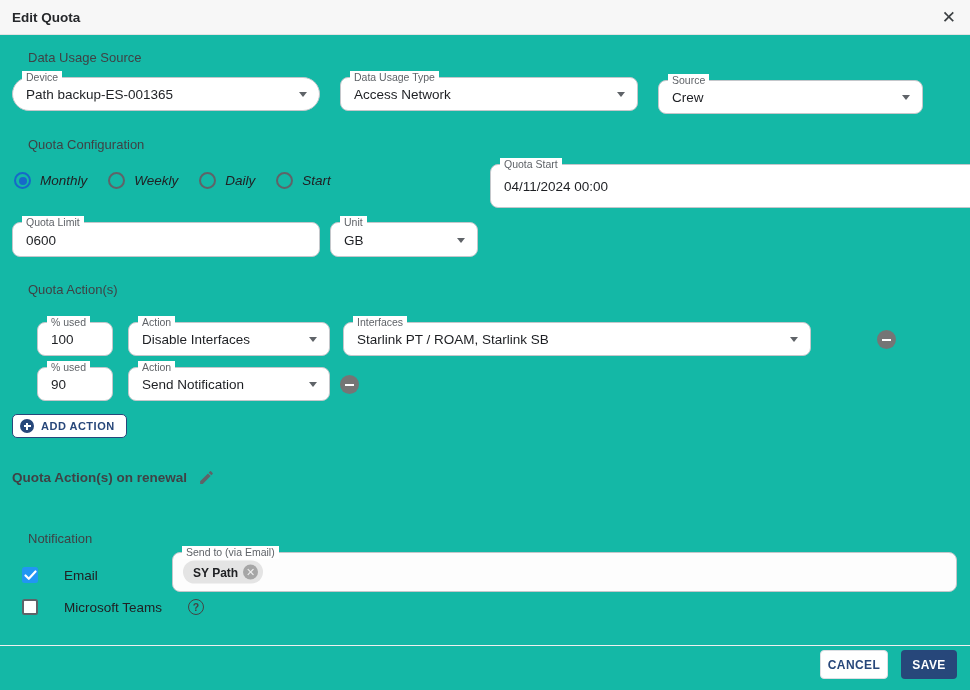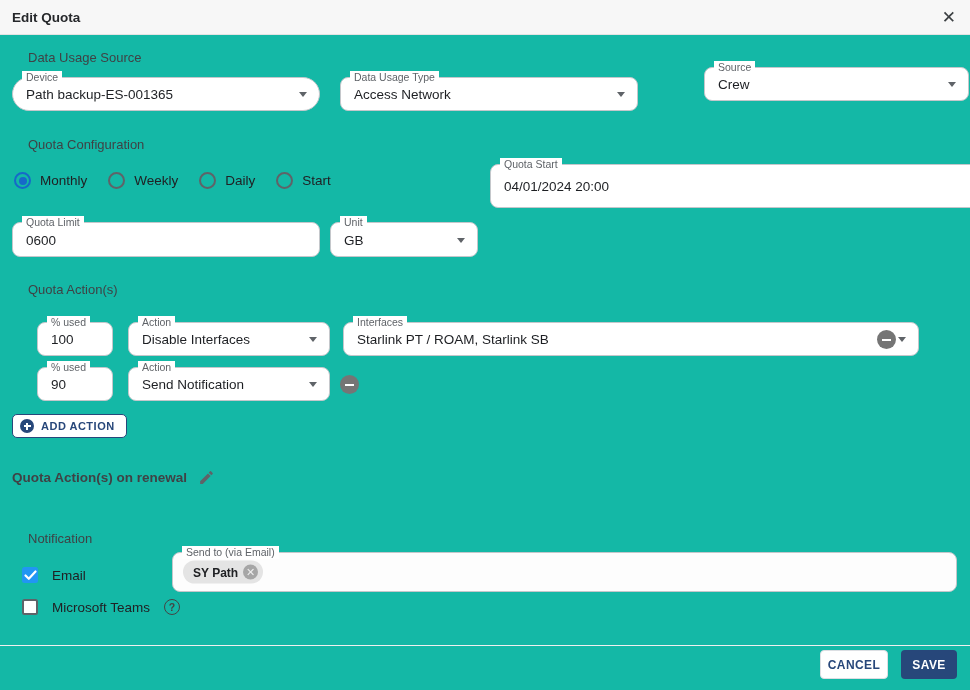--- a/index.html
+++ b/index.html
@@ -48,21 +48,21 @@
   .radio-item { display:flex; align-items:center; gap:9px; cursor:pointer; }
   .radio-circle {
     width:17px; height:17px; border:2px solid #5f6368; border-radius:50%;
     position:relative; flex:0 0 auto;
   }
   .radio-item.selected .radio-circle { border-color:#1669c9; }
   .radio-item.selected .radio-circle::after {
     content:""; position:absolute; left:2.5px; top:2.5px; width:8px; height:8px;
     border-radius:50%; background:#1669c9;
   }
-  .radio-label { font-size:13.5px; color:#202124; }
+  .radio-label { font-size:13.5px; color:#202124;font-style:italic; }
 
   
   .minus-btn {
     position:absolute; width:19px; height:19px; border-radius:50%;
     background:#757575; cursor:pointer;
   }
   .minus-btn::after {
     content:""; position:absolute; left:5px; top:8.5px; width:9px; height:2px; background:#fff;
   }
 
@@ -78,21 +78,21 @@
   }
   .plus-circle::after {
     content:""; position:absolute; left:6px; top:3.5px; width:2px; height:7px; background:#fff;
   }
   .add-action-label { font-size:11px; font-weight:700; letter-spacing:0.5px; color:#27477a; }
 
   .renewal-row { position:absolute; left:12px; top:469px; display:flex; align-items:center; gap:11px; }
   .renewal-label { font-size:13.5px; font-weight:600; color:#3f4245; }
 
   
-  .check-row { position:absolute; display:flex; align-items:flex-end; gap:14px; }
+  .check-row { position:absolute; display:flex; align-items:flex-end; gap:26px; }
   .checkbox {
     width:16px; height:16px; border-radius:2.5px; position:relative; cursor:pointer; flex:0 0 auto;
   }
   .checkbox.checked { background:#2196f3; }
   .checkbox.unchecked { background:#fff; border:2px solid #5f6368; }
   .checkbox.checked svg { position:absolute; left:1.5px; top:2.5px; }
   .check-label { font-size:13.5px; color:#202124; }
   .help-circle {
     width:16px; height:16px; border-radius:50%; border:1.6px solid #444;
     display:flex; align-items:center; justify-content:center;
@@ -140,21 +140,21 @@
   <div class="mfield" style="left:12px; top:77px; width:308px;border-radius:17px;">
     <span class="flabel">Device</span>
     <span class="fvalue">Path backup-ES-001365</span>
     <span class="caret"></span>
   </div>
   <div class="mfield" style="left:340px; top:77px; width:298px;">
     <span class="flabel">Data Usage Type</span>
     <span class="fvalue">Access Network</span>
     <span class="caret"></span>
   </div>
-  <div class="mfield" style="left:658px; top:67px; width:265px;margin-left:46px;">
+  <div class="mfield" style="left:658px; top:80px; width:265px;">
     <span class="flabel">Source</span>
     <span class="fvalue">Crew</span>
     <span class="caret"></span>
   </div>
 
   <div class="section-title" style="top:137px;">Quota Configuration</div>
 
   <div class="radio-row">
     <div class="radio-item selected">
       <span class="radio-circle"></span>
@@ -169,21 +169,21 @@
       <span class="radio-label">Daily</span>
     </div>
     <div class="radio-item">
       <span class="radio-circle"></span>
       <span class="radio-label">Start</span>
     </div>
   </div>
 
   <div class="mfield" style="left:490px; top:164px; width:524px; height:44px;">
     <span class="flabel">Quota Start</span>
-    <span class="fvalue">04/01/2024 20:00</span>
+    <span class="fvalue">04/11/2024 00:00</span>
     <span class="cal-icon">
       <svg width="18" height="18" viewBox="0 0 24 24" fill="#454a4f">
           <path d="M17 12h-5v5h5v-5zM16 1v2H8V1H6v2H5c-1.11 0-1.99.9-1.99 2L3 19c0 1.1.89 2 2 2h14c1.1 0 2-.9 2-2V5c0-1.1-.9-2-2-2h-1V1h-2zm3 18H5V8h14v11z"></path>
         </svg>
     </span>
   </div>
 
   <div class="mfield" style="left:12px; top:222px; width:308px; height:35px;">
     <span class="flabel">Quota Limit</span>
     <span class="fvalue">0600</span>
@@ -198,21 +198,21 @@
 
   <div class="mfield" style="left:37px; top:322px; width:76px;">
     <span class="flabel">% used</span>
     <span class="fvalue">100</span>
   </div>
   <div class="mfield" style="left:128px; top:322px; width:202px;">
     <span class="flabel">Action</span>
     <span class="fvalue">Disable Interfaces</span>
     <span class="caret"></span>
   </div>
-  <div class="mfield" style="left:343px; top:322px; width:576px;">
+  <div class="mfield" style="left:343px; top:322px; width:468px;">
     <span class="flabel">Interfaces</span>
     <span class="fvalue">Starlink PT / ROAM, Starlink SB</span>
     <span class="caret"></span>
   </div>
   <div class="minus-btn" style="left:877px; top:330px;"></div>
 
   <div class="mfield" style="left:37px; top:367px; width:76px;">
     <span class="flabel">% used</span>
     <span class="fvalue">90</span>
   </div>

